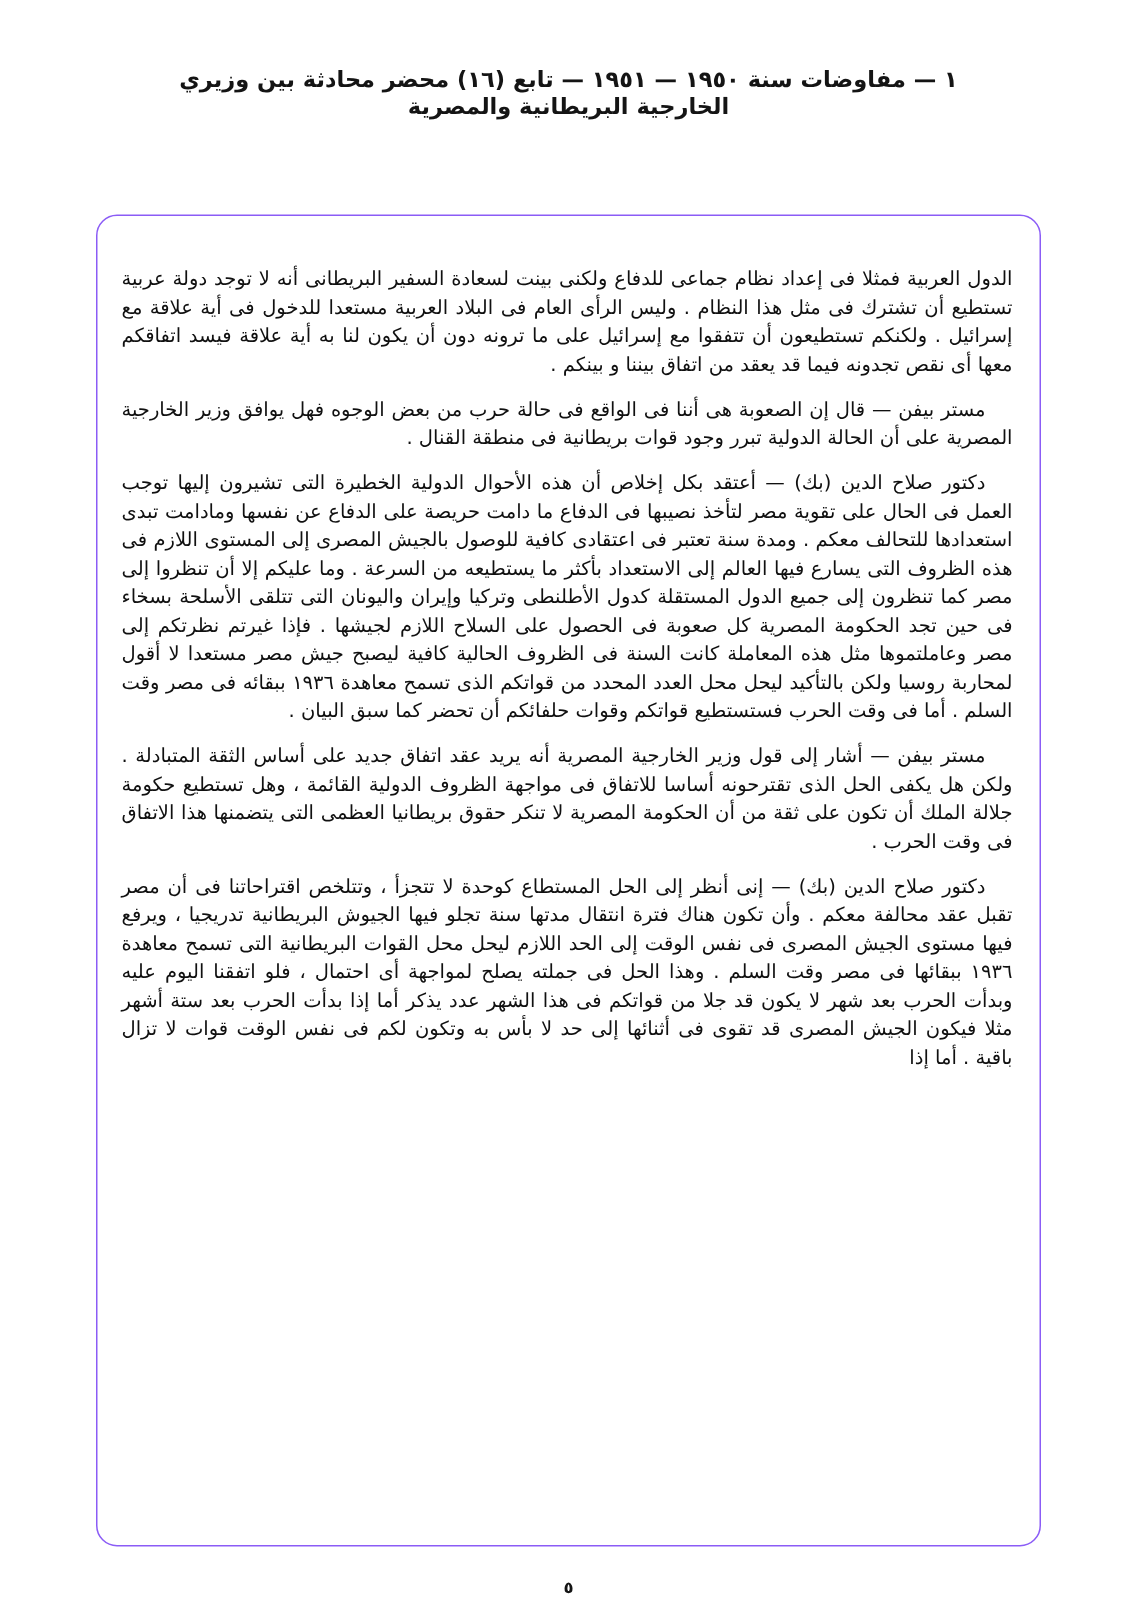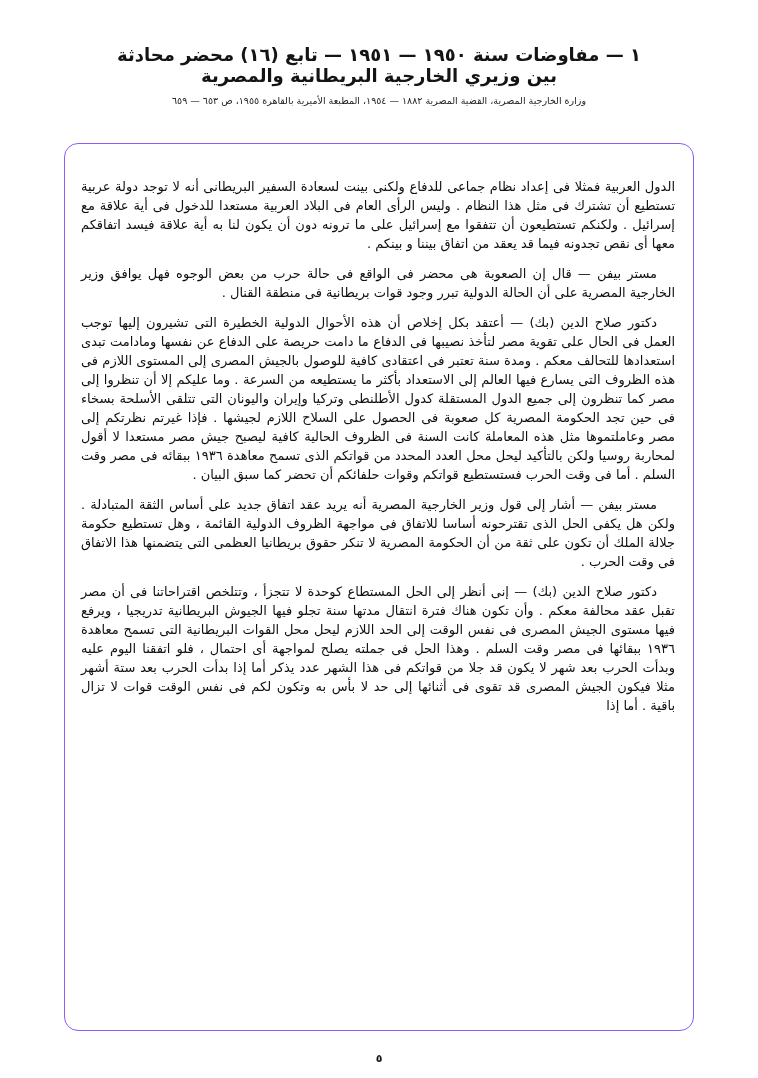--- a/index.html
+++ b/index.html
@@ -24,21 +24,21 @@
     text-align: center;
     direction: rtl;
   }
   .page-title {
     font-size: 13.5px;
     font-weight: bold;
     margin-bottom: 11px;
     letter-spacing: 0.2px;
   }
   .page-subtitle {
-    font-size: 18px;
+    font-size: 15px;
     font-weight: bold;
     margin-bottom: 9px;
     padding: 0 102px;
   }
   .source-citation {
     font-size: 9.5px;
     color: #222;
     padding: 0 90px;
   }
   .highlight-box {
@@ -80,27 +80,26 @@
     font-weight: bold;
   }
 </style>
 </head>
 <body>
 
 <div class="page">
 
   <div class="header">
     <div class="page-subtitle">١ — مفاوضات سنة ١٩٥٠ — ١٩٥١ — تابع (١٦) محضر محادثة بين وزيري الخارجية البريطانية والمصرية</div>
-    <div class="source-citation">وزارة الخارجية المصرية، القضية المصرية ١٨٨٢ — ١٩٥٤، المطبعة الأميرية بالقاهرة ١٩٥٥، ص ٦٥٣ — ٦٥٩</div>
   </div>
 
   <div class="highlight-box">
     <div class="text-area">
       <p>الدول العربية فمثلا فى إعداد نظام جماعى للدفاع ولكنى بينت لسعادة السفير البريطانى أنه لا توجد دولة عربية تستطيع أن تشترك فى مثل هذا النظام . وليس الرأى العام فى البلاد العربية مستعدا للدخول فى أية علاقة مع إسرائيل . ولكنكم تستطيعون أن تتفقوا مع إسرائيل على ما ترونه دون أن يكون لنا به أية علاقة فيسد اتفاقكم معها أى نقص تجدونه فيما قد يعقد من اتفاق بيننا و بينكم .</p>
-      <p class="indent">مستر بيفن — قال إن الصعوبة هى محضر فى الواقع فى حالة حرب من بعض الوجوه فهل يوافق وزير الخارجية المصرية على أن الحالة الدولية تبرر وجود قوات بريطانية فى منطقة القنال .</p>
+      <p class="indent">مستر بيفن — قال إن الصعوبة هى أننا فى الواقع فى حالة حرب من بعض الوجوه فهل يوافق وزير الخارجية المصرية على أن الحالة الدولية تبرر وجود قوات بريطانية فى منطقة القنال .</p>
       <p class="indent">دكتور صلاح الدين (بك) — أعتقد بكل إخلاص أن هذه الأحوال الدولية الخطيرة التى تشيرون إليها توجب العمل فى الحال على تقوية مصر لتأخذ نصيبها فى الدفاع ما دامت حريصة على الدفاع عن نفسها ومادامت تبدى استعدادها للتحالف معكم . ومدة سنة تعتبر فى اعتقادى كافية للوصول بالجيش المصرى إلى المستوى اللازم فى هذه الظروف التى يسارع فيها العالم إلى الاستعداد بأكثر ما يستطيعه من السرعة . وما عليكم إلا أن تنظروا إلى مصر كما تنظرون إلى جميع الدول المستقلة كدول الأطلنطى وتركيا وإيران واليونان التى تتلقى الأسلحة بسخاء فى حين تجد الحكومة المصرية كل صعوبة فى الحصول على السلاح اللازم لجيشها . فإذا غيرتم نظرتكم إلى مصر وعاملتموها مثل هذه المعاملة كانت السنة فى الظروف الحالية كافية ليصبح جيش مصر مستعدا لا أقول لمحاربة روسيا ولكن بالتأكيد ليحل محل العدد المحدد من قواتكم الذى تسمح معاهدة ١٩٣٦ ببقائه فى مصر وقت السلم . أما فى وقت الحرب فستستطيع قواتكم وقوات حلفائكم أن تحضر كما سبق البيان .</p>
       <p class="indent">مستر بيفن — أشار إلى قول وزير الخارجية المصرية أنه يريد عقد اتفاق جديد على أساس الثقة المتبادلة . ولكن هل يكفى الحل الذى تقترحونه أساسا للاتفاق فى مواجهة الظروف الدولية القائمة ، وهل تستطيع حكومة جلالة الملك أن تكون على ثقة من أن الحكومة المصرية لا تنكر حقوق بريطانيا العظمى التى يتضمنها هذا الاتفاق فى وقت الحرب .</p>
       <p class="indent">دكتور صلاح الدين (بك) — إنى أنظر إلى الحل المستطاع كوحدة لا تتجزأ ، وتتلخص اقتراحاتنا فى أن مصر تقبل عقد محالفة معكم . وأن تكون هناك فترة انتقال مدتها سنة تجلو فيها الجيوش البريطانية تدريجيا ، ويرفع فيها مستوى الجيش المصرى فى نفس الوقت إلى الحد اللازم ليحل محل القوات البريطانية التى تسمح معاهدة ١٩٣٦ ببقائها فى مصر وقت السلم . وهذا الحل فى جملته يصلح لمواجهة أى احتمال ، فلو اتفقنا اليوم عليه وبدأت الحرب بعد شهر لا يكون قد جلا من قواتكم فى هذا الشهر عدد يذكر أما إذا بدأت الحرب بعد ستة أشهر مثلا فيكون الجيش المصرى قد تقوى فى أثنائها إلى حد لا بأس به وتكون لكم فى نفس الوقت قوات لا تزال باقية . أما إذا</p>
     </div>
   </div>
 
   <div class="page-number">٥</div>
 
 </div>
 

